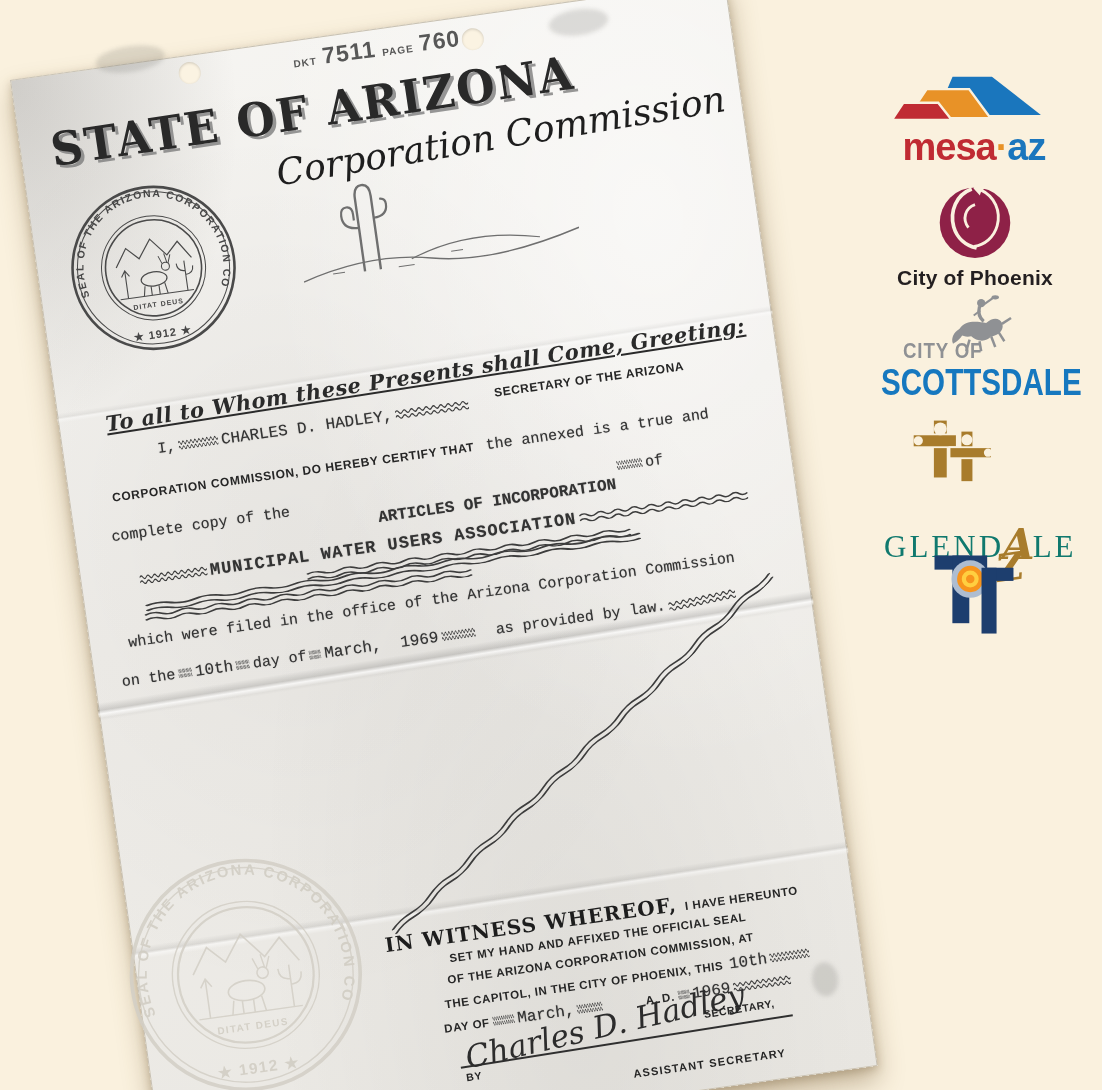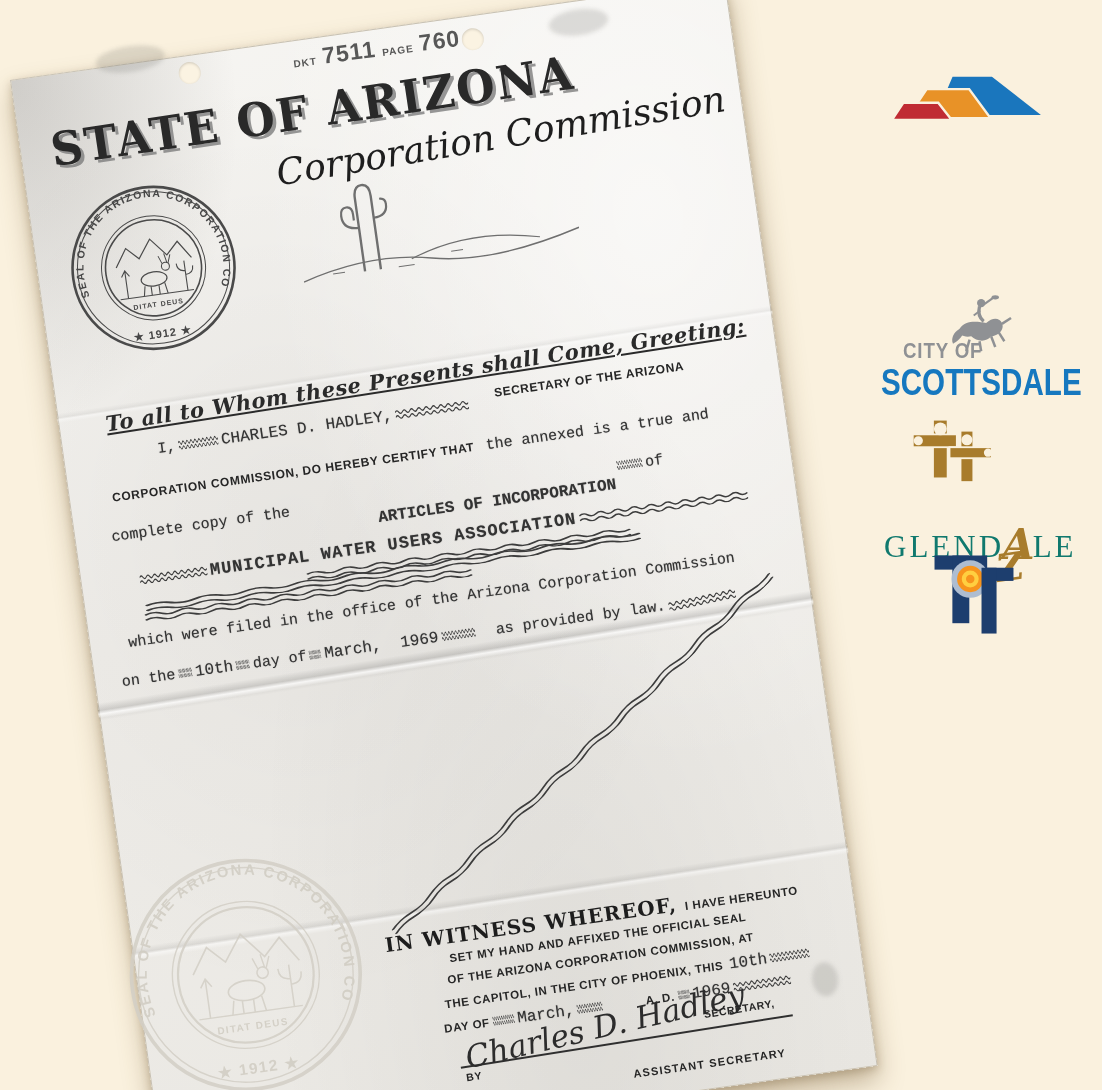--- a/index.html
+++ b/index.html
@@ -323,22 +323,35 @@
     <div class="caps" style="position:absolute;left:312px;top:1044px;font-size:10.5px;">BY</div>
     <div class="caps" style="position:absolute;left:478px;top:1064px;font-size:11px;letter-spacing:1.2px;">ASSISTANT SECRETARY</div>
   </div>
 
   <div class="logo-block" style="left:872px;top:64px;width:204px;">
     <svg width="170" height="58" viewBox="0 0 170 60">
       <polygon points="62,12 104,12 158,54 44,54" fill="#1a76bd" stroke="#faf1de" stroke-width="2.5"></polygon>
       <polygon points="36,26 80,26 102,56 16,56" fill="#e89227" stroke="#faf1de" stroke-width="2.5"></polygon>
       <polygon points="12,40 48,40 62,58 0,58" fill="#c02b33" stroke="#faf1de" stroke-width="2.5"></polygon>
     </svg>
-  </div>
-
+    <div class="mesa-text">
+      <span style="color:#c02b33">mesa</span><span style="color:#e89227">·</span><span style="color:#1a76bd">az</span>
+    </div>
+  </div>
+
+  <div class="logo-block" style="left:880px;top:180px;width:190px;">
+    <svg width="82" height="82" viewBox="0 0 100 100">
+      <circle cx="50" cy="52" r="43" fill="#8e2147"></circle>
+      <path d="M46,11 C27,18 19,38 24,57 C28,71 39,80 52,83" stroke="#faf1de" stroke-width="4.5" fill="none"></path>
+      <path d="M57,12 C74,20 82,38 77,56 C73,70 62,79 49,81" stroke="#faf1de" stroke-width="3.5" fill="none"></path>
+      <path d="M50,30 C38,34 34,48 42,58" stroke="#faf1de" stroke-width="3.5" fill="none"></path>
+      <path d="M48,10 C53,2 64,3 68,10 C61,9 57,13 56,19 Z" fill="#faf1de"></path>
+    </svg>
+    <div class="phx-text">City of Phoenix</div>
+  </div>
 
   <svg style="position:absolute;left:938px;top:294px;" width="88" height="58" viewBox="0 0 90 70">
     <path d="M18,42 C24,31 40,33 50,35 C58,27 67,29 69,35 C73,43 64,51 56,51 C50,59 38,57 32,51 C24,53 15,49 18,42 Z" fill="#8f9194"></path>
     <path d="M18,42 C11,46 7,54 10,60 C15,58 21,52 23,46 Z" fill="#8f9194"></path>
     <line x1="30" y1="55" x2="26" y2="69" stroke="#8f9194" stroke-width="3"></line>
     <line x1="42" y1="57" x2="44" y2="69" stroke="#8f9194" stroke-width="3"></line>
     <line x1="56" y1="51" x2="61" y2="64" stroke="#8f9194" stroke-width="3"></line>
     <line x1="65" y1="46" x2="72" y2="57" stroke="#8f9194" stroke-width="3"></line>
     <path d="M69,36 L80,29" stroke="#8f9194" stroke-width="3"></path>
     <circle cx="44" cy="11" r="5" fill="#8f9194"></circle>

